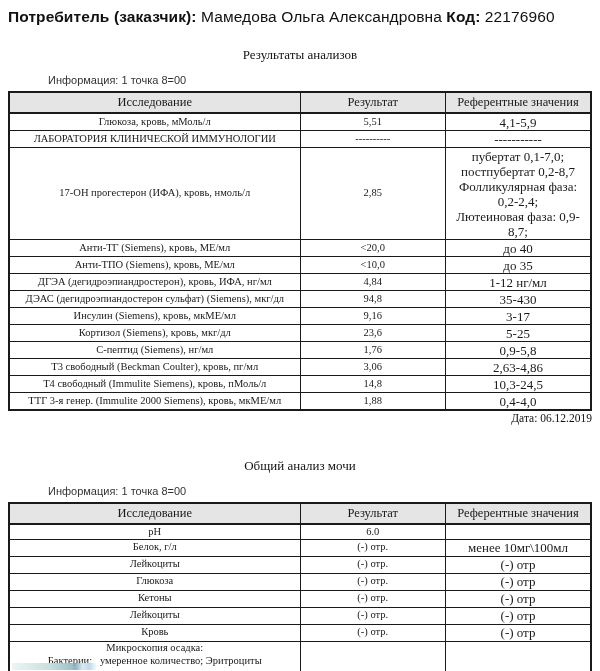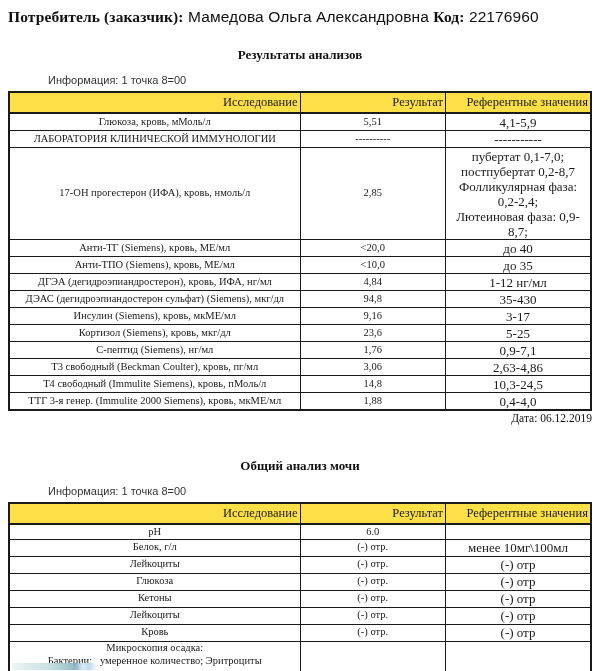--- a/index.html
+++ b/index.html
@@ -13,52 +13,51 @@
   }
   .top-header{
     padding:7px 8px 0 8px;
     font-family:"Liberation Sans", sans-serif;
     font-size:15.5px;
     line-height:19px;
     color:#111;
     letter-spacing:0.1px;
     white-space:nowrap;
   }
-  .top-header b{font-weight:bold;font-family:Liberation Serif, serif;}
+  .top-header b{font-weight:bold;}
   .sec-title{
     margin-top:21px;
     text-align:center;
-    font-weight:bold;
+    font-weight:normal;
     font-size:13px;
     color:#111;
   }
   .sec-title.second{margin-top:34px;}
   .info-line{
     margin:11px 0 5px 8px;
     font-family:"Liberation Sans", sans-serif;
     font-size:11px;
     color:#333;
     padding-left:40px;
   }
   table.results{
     width:584px;
     margin:0 8px;
     border-collapse:collapse;
     border:2px solid #1a1a1a;
     table-layout:fixed;
   }
   table.results th{
-    background:#fde047;
+    background:#e5e5e5;
     border:1px solid #1a1a1a;
     border-bottom:2px solid #1a1a1a;
     font-weight:normal;
     font-size:12.5px;
     height:19px;
     padding:0 2px;
-    text-align:right;
   }
   table.results td{
     border:1px solid #1a1a1a;
     padding:0.5px 3px;
     vertical-align:middle;
     white-space:pre-wrap;
     word-wrap:break-word;
   }
   td.c0{font-size:10.5px;line-height:12.5px;text-align:center;}
   td.c1{font-size:10.5px;line-height:12.5px;text-align:center;}
@@ -157,21 +156,21 @@
         <td class="c2">3-17</td>
       </tr>
       <tr>
         <td class="c0">Кортизол (Siemens), кровь, мкг/дл</td>
         <td class="c1">23,6</td>
         <td class="c2">5-25</td>
       </tr>
       <tr>
         <td class="c0">С-пептид (Siemens), нг/мл</td>
         <td class="c1">1,76</td>
-        <td class="c2">0,9-7,1</td>
+        <td class="c2">0,9-5,8</td>
       </tr>
       <tr>
         <td class="c0">Т3 свободный (Beckman Coulter), кровь, пг/мл</td>
         <td class="c1">3,06</td>
         <td class="c2">2,63-4,86</td>
       </tr>
       <tr>
         <td class="c0">Т4 свободный (Immulite Siemens), кровь, пМоль/л</td>
         <td class="c1">14,8</td>
         <td class="c2">10,3-24,5</td>

